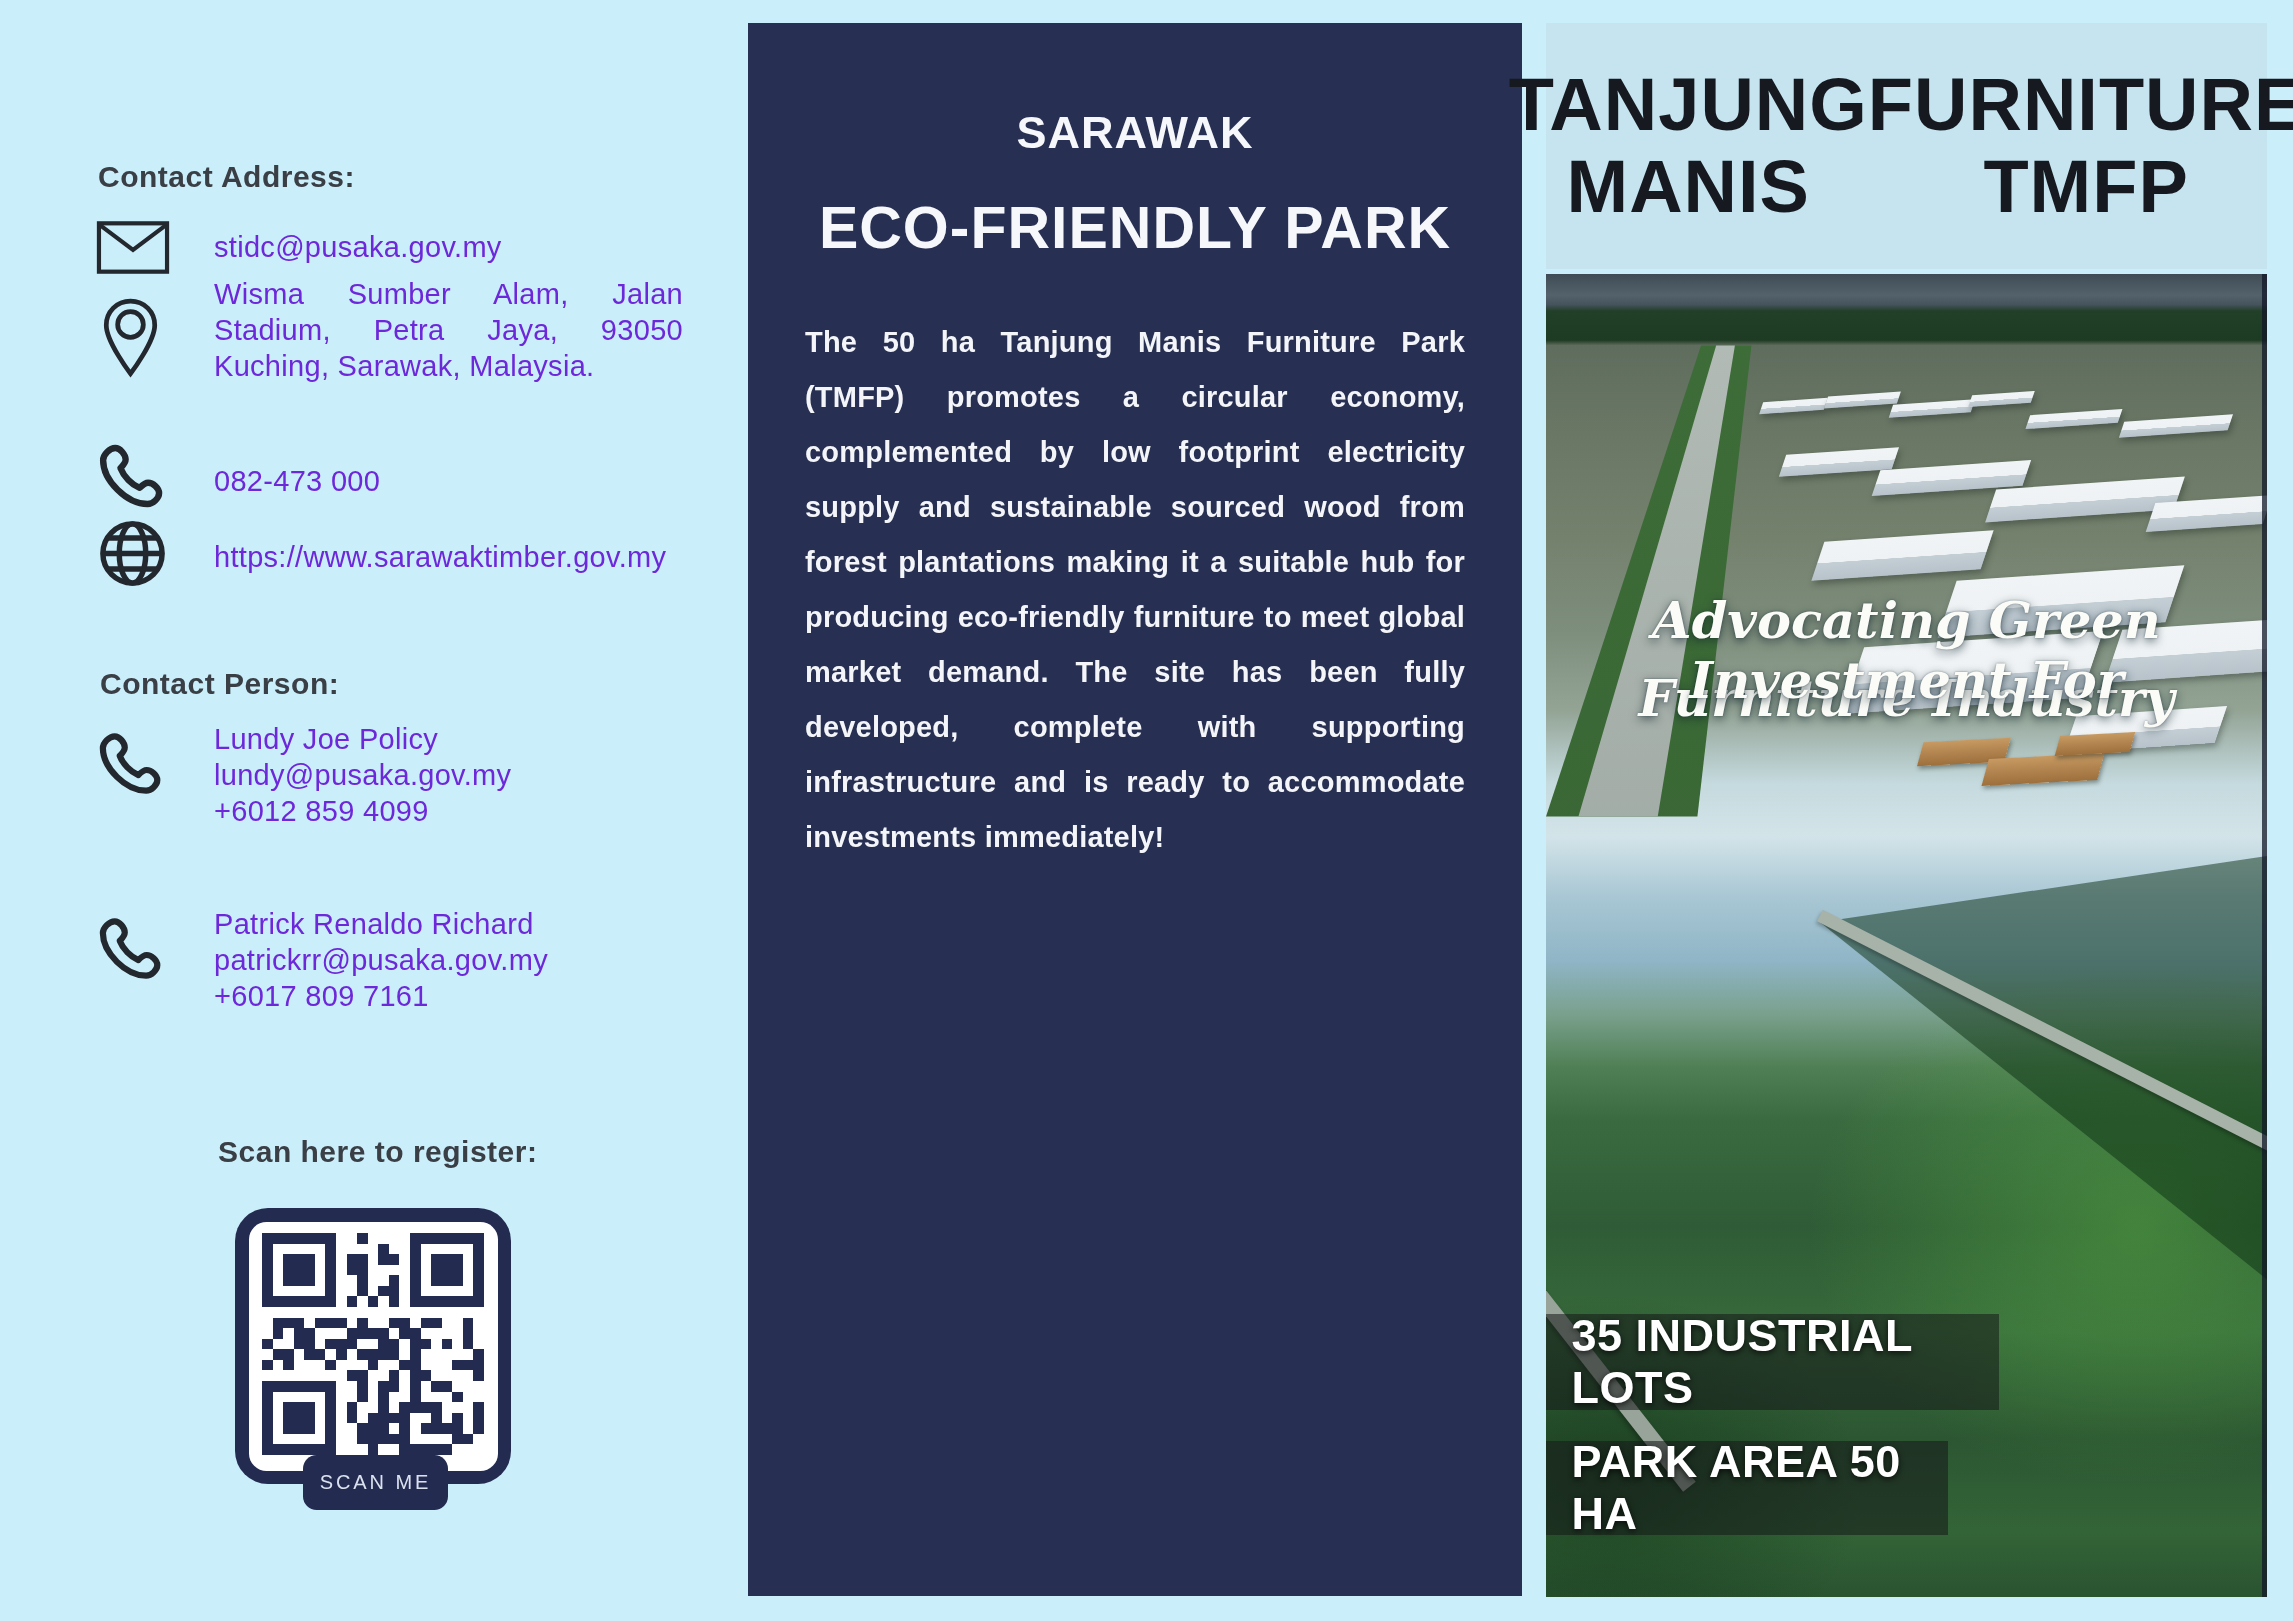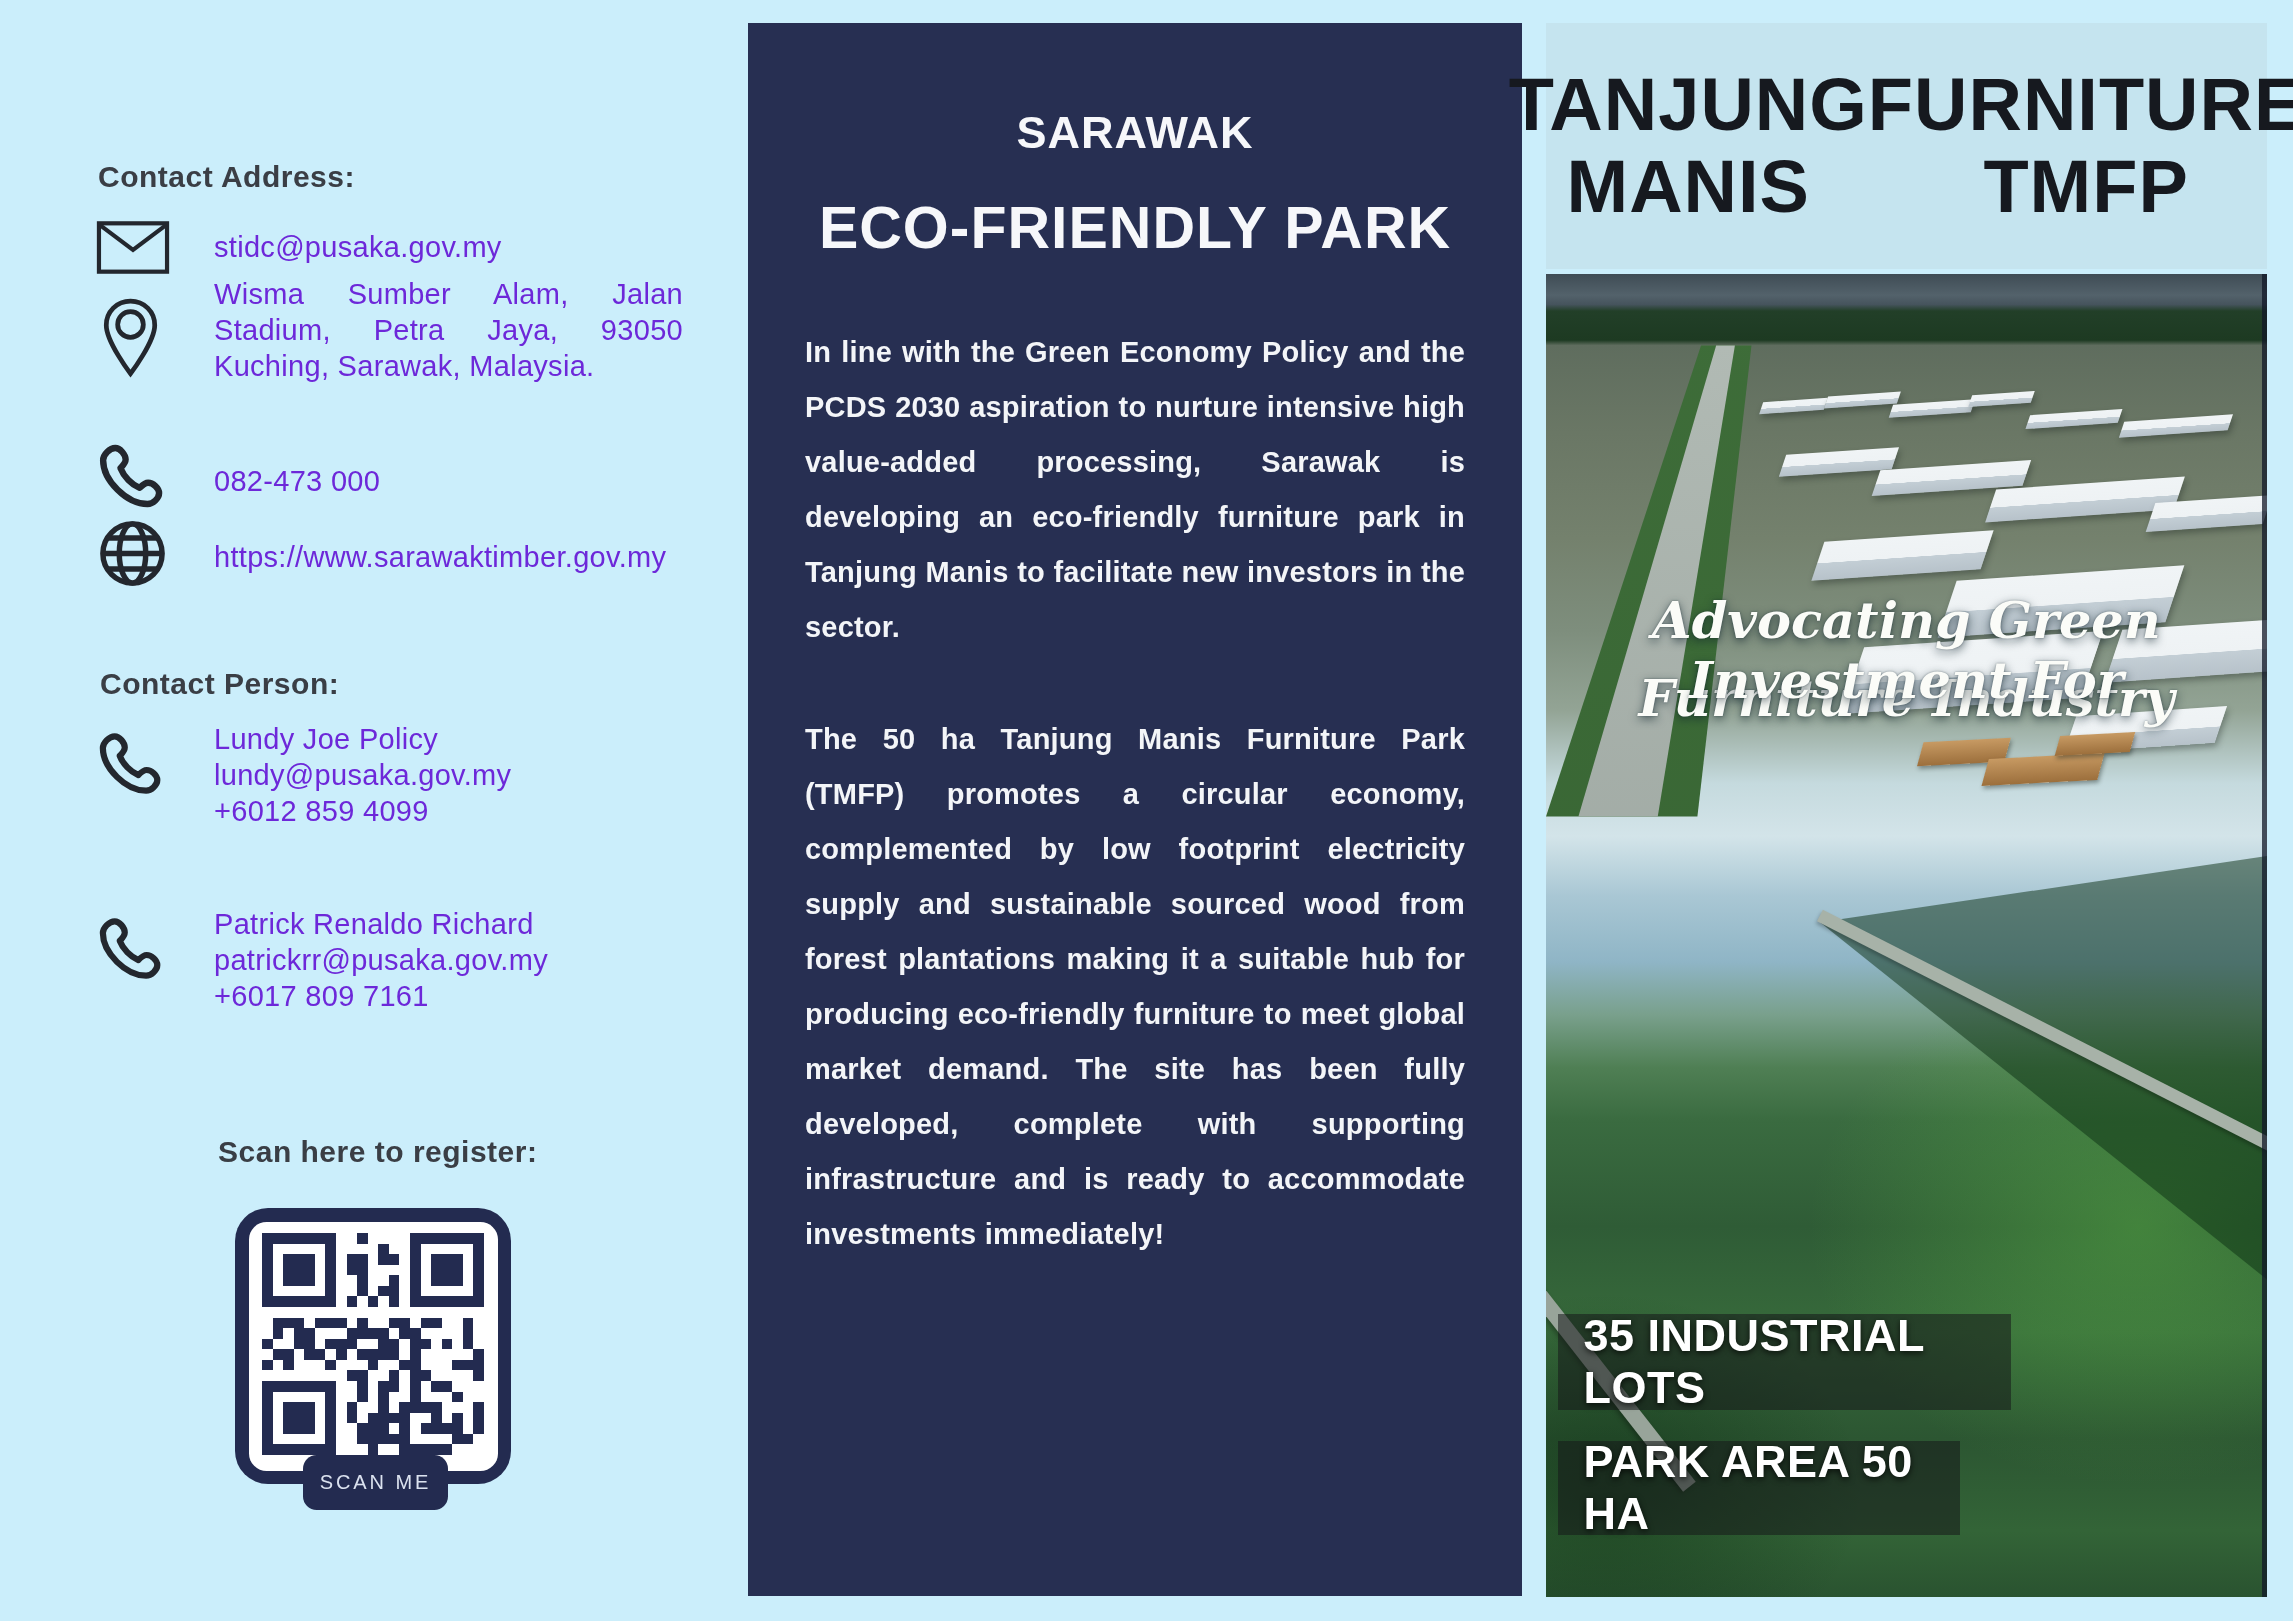--- a/index.html
+++ b/index.html
@@ -65,21 +65,21 @@
              transform:rotate(52deg);transform-origin:left center;box-shadow:0 2.9px 4.9px rgba(0,0,0,.3);}
   .photo i{position:absolute;display:block;background:linear-gradient(180deg,#f0f4f6 0%,#eef2f4 55%,#c3ced5 56%,#b7c2ca 100%);
            transform:skewX(-22deg) rotate(-4deg);box-shadow:2.9px 3.9px 5.9px rgba(20,30,25,.35);}
   .photo b{position:absolute;display:block;background:linear-gradient(180deg,#c79a63,#9c6f3c);
            transform:skewX(-18deg) rotate(-3deg);box-shadow:2px 2.9px 3.9px rgba(20,30,25,.4);}
   .ph-caption{position:absolute;left:0;width:100%;text-align:center;
               font-family:"DejaVu Serif",serif;font-style:italic;font-weight:bold;color:#fbfcf8;
               text-shadow:0 2.9px 9.8px rgba(15,35,45,.65), 0 0 2px rgba(25,45,55,.5);}
   .cap1{top:316px;font-size:51px;}
   .cap2{top:394px;font-size:51px;}
-  .badge{position:absolute;left:12px;background:rgba(22,24,26,.55);color:#ffffff;font-weight:bold;
+  .badge{position:absolute;left:0;background:rgba(22,24,26,.55);color:#ffffff;font-weight:bold;
          font-size:45px;letter-spacing:0.5px;display:flex;align-items:center;padding-left:25.5px;
          box-sizing:border-box;text-shadow:0 2px 5.9px rgba(0,0,0,.75);}
   .badge.b1{top:1040px;width:453px;height:96px;}
   .badge.b2{top:1167px;width:402px;height:94px;}
 </style>
 </head>
 <body>
 
 <div class="page">
 
@@ -376,21 +376,20 @@
         </div>
     </div>
     <div class="scanme">SCAN ME</div>
   </section>
 
   <section class="panel-middle">
     <h1 class="mp-title" style="margin:0;">
       <div class="t1">SARAWAK</div>
       <div class="t2">ECO-FRIENDLY PARK</div>
     </h1>
-    <p class="mp-para p1">In line with the Green Economy Policy and the PCDS 2030 aspiration to nurture intensive high value-added processing, Sarawak is developing an eco-friendly furniture park in Tanjung Manis to facilitate new investors in the sector.</p>
     <p class="mp-para p2">The 50 ha Tanjung Manis Furniture Park (TMFP) promotes a circular economy, complemented by low footprint electricity supply and sustainable sourced wood from forest plantations making it a suitable hub for producing eco-friendly furniture to meet global market demand. The site has been fully developed, complete with supporting infrastructure and is ready to accommodate investments immediately!</p>
   </section>
 
   <section class="rp-title">
     <div>TANJUNG MANIS</div>
     <div>FURNITURE TMFP</div>
   </section>
 
   <div class="photo">
     <div class="ph-layer ph-verge"></div>

